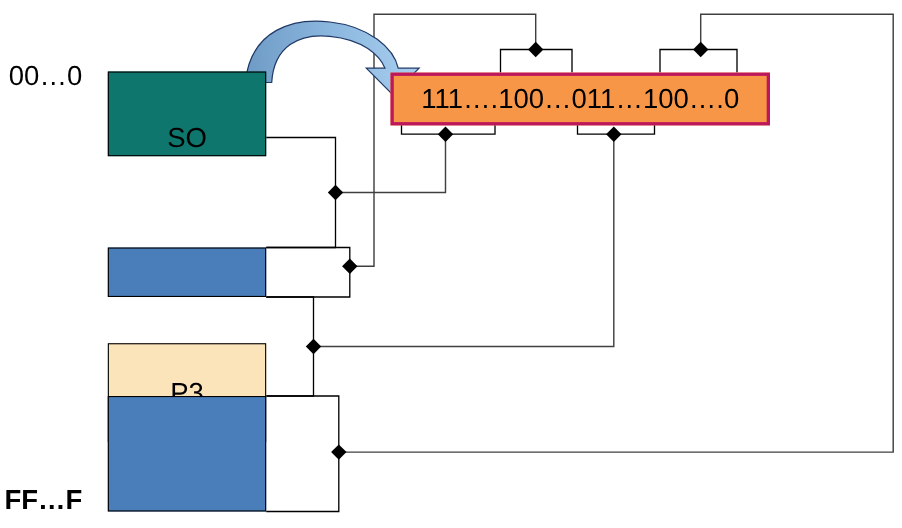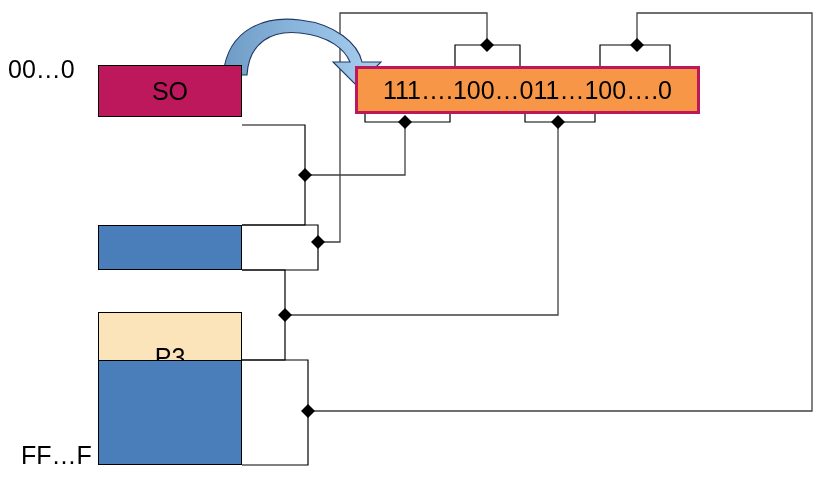--- a/index.html
+++ b/index.html
@@ -25,21 +25,21 @@
     height: 480px;
   }
   .edge-label {
     position: absolute;
     font-size: 25px;
     color: #000000;
     white-space: nowrap;
     letter-spacing: 0px;
   }
   #label-top    { left: 8px;  top: 55px; }
-  #label-bottom { left: 21px;  top: 441px; }
+  #label-bottom { left: 4px;  top: 441px; font-weight: bold; }
 
   .mem-block {
     position: absolute;
     left: 98px;
     width: 144px;
     box-sizing: border-box;
     border: 1px solid #000000;
     display: flex;
     align-items: center;
     justify-content: center;
@@ -139,21 +139,21 @@
                L 350,62
                C 345,50 330,36 300,33
                C 272,30 249,42 247,75
                Z" fill="url(#arrowGrad)" stroke="#1F3864" stroke-width="1.1"></path>
     </g>
   </svg>
 
   <div class="edge-label" id="label-top">00…0</div>
   <div class="edge-label" id="label-bottom">FF…F</div>
 
-  <div class="mem-block" id="blk-so" style="top:65px;  height:52px;  background:#be185d;">
+  <div class="mem-block" id="blk-so" style="top:65px;  height:77px;  background:#0f766e;align-items:flex-end;">
     <span>SO</span>
   </div>
 
 
   <div class="mem-block" id="blk-gap1" style="top:225px; height:45px;  background:#4A7EBB;">
     <span></span>
   </div>
 
   <div class="mem-block" id="blk-p3" style="top:270px; height:90px;  background:#FCE4BA;margin-top:42px;">
     <span>P3</span>

